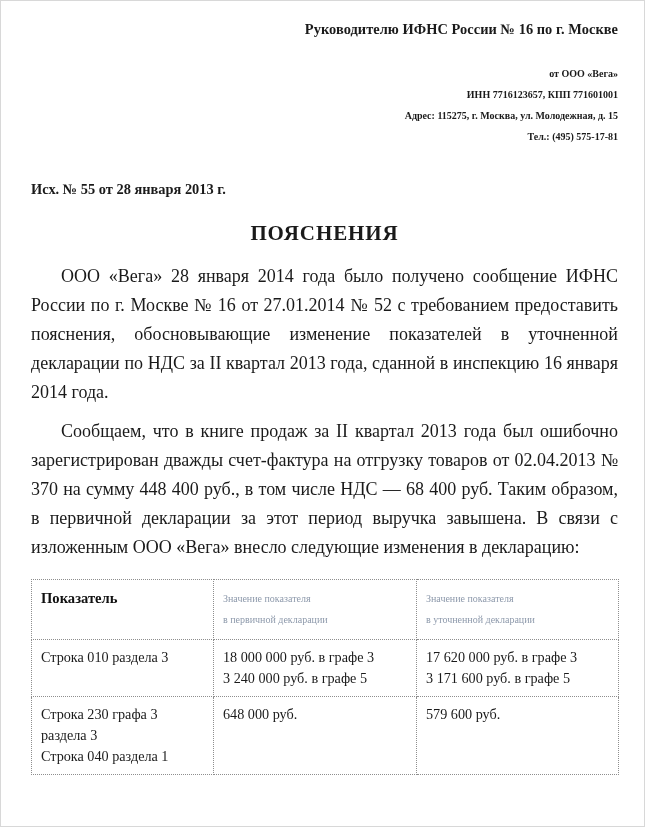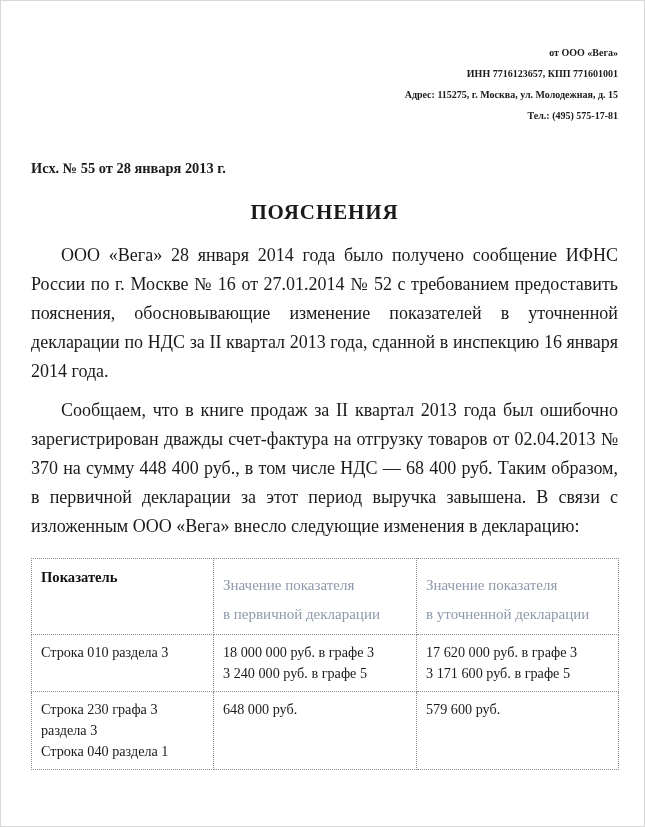--- a/index.html
+++ b/index.html
@@ -105,22 +105,21 @@
     padding-bottom: 9px;
   }
   .th-dark {
     font-weight: 700;
     color: #111111;
     font-size: 14.6px;
   }
   .th-muted {
     color: #8d99ab;
     font-weight: 400;
-    font-size: 15px;
-    margin-top: 8px;
+    font-size: 10px;
   }
   .cell-line { display: block; white-space: nowrap; }
   td.body-cell { height: 30px; }
   td.tall { height: 52px; }
 
   
   .closing {
     font-size: 15.1px;
     line-height: 23.2px;
     text-align: justify;
@@ -128,20 +127,21 @@
     margin-top: 19px;
   }
 </style>
 </head>
 <body>
 
 <div class="page">
   <div class="inner">
 
     <div class="addressee">
+      <div class="line">Руководителю ИФНС России № 16 по г. Москве</div>
     </div>
 
     <div class="sender">
       <div class="line">от ООО «Вега»</div>
       <div class="line">ИНН 7716123657, КПП 771601001</div>
       <div class="line">Адрес: 115275, г. Москва, ул. Молодежная, д. 15</div>
       <div class="line">Тел.: (495) 575-17-81</div>
     </div>
 
     <div class="outgoing">Исх. № 55 от 28 января 2013 г.</div>

